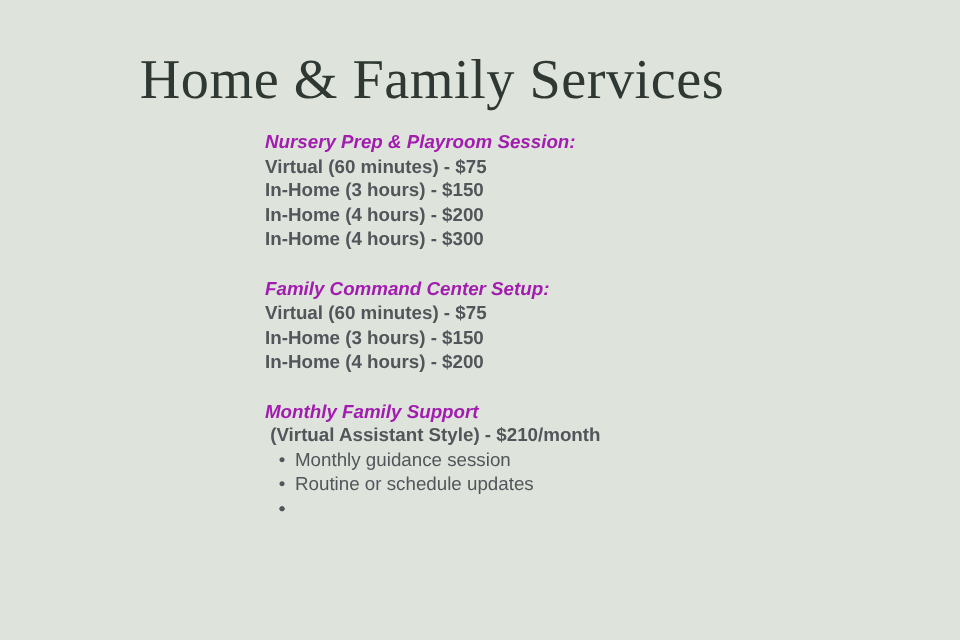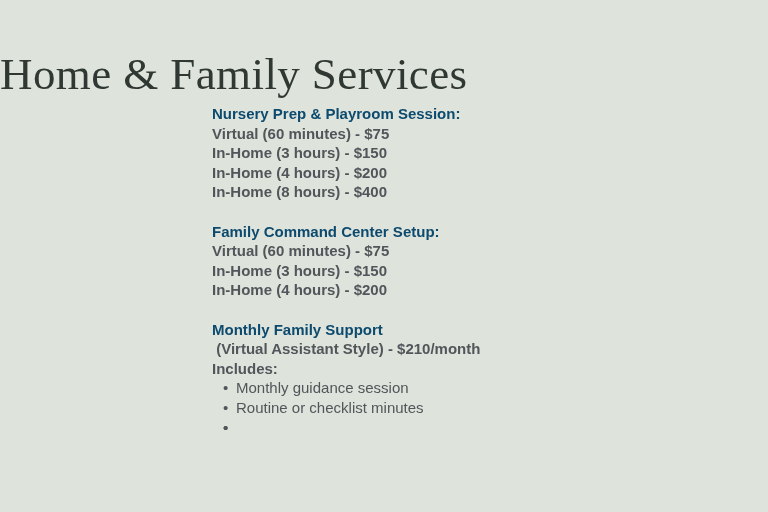--- a/index.html
+++ b/index.html
@@ -22,23 +22,23 @@
     width: 768px;
     height: 512px;
     background: #dee3dc;
     box-sizing: border-box;
   }
 
   
   .title-wrap {
     position: absolute;
     left: 0;
-    top: 51px;
+    top: 40px;
     width: 691px;
-    text-align: left;
+    text-align: center;
   }
 
   .page-title {
     display: inline-block;
     font-family: "Liberation Serif", "DejaVu Serif", serif;
     font-size: 45px;
     font-weight: 400;
     line-height: 1.05;
     letter-spacing: 0.4px;
     color: #2f3832;
@@ -60,24 +60,25 @@
   .section {
     margin: 0 0 19.6px 0;
   }
 
   .section:last-child {
     margin-bottom: 12px;
   }
 
   .section-heading {
     font-weight: 700;
-    color: #0c4a6e;
+    color: #a21caf;
     font-size: 15px;
     line-height: 19.6px;
     white-space: pre;
+    font-style: italic;
   }
 
   .section-line {
     font-weight: 700;
     color: #52565a;
     font-size: 15px;
     line-height: 19.6px;
     white-space: pre;
   }
 
@@ -114,34 +115,33 @@
     <h1 class="page-title">Home &amp; Family Services</h1>
   </div>
 
   <div class="body-block">
 
   <div class="section">
         <div class="section-heading">Nursery Prep &amp; Playroom Session:</div>
         <div class="section-line">Virtual (60 minutes) - $75</div>
         <div class="section-line">In-Home (3 hours) - $150</div>
         <div class="section-line">In-Home (4 hours) - $200</div>
-        <div class="section-line">In-Home (8 hours) - $400</div>
+        <div class="section-line">In-Home (4 hours) - $300</div>
       </div>
       <div class="section">
         <div class="section-heading">Family Command Center Setup:</div>
         <div class="section-line">Virtual (60 minutes) - $75</div>
         <div class="section-line">In-Home (3 hours) - $150</div>
         <div class="section-line">In-Home (4 hours) - $200</div>
       </div>
       <div class="section">
         <div class="section-heading">Monthly Family Support</div>
         <div class="section-line"> (Virtual Assistant Style) - $210/month</div>
-        <div class="section-line">Includes:</div>
         <ul class="bullet-list">
           <li class="bullet-item"><span class="bullet-marker">•</span><span>Monthly guidance session</span></li>
-          <li class="bullet-item"><span class="bullet-marker">•</span><span>Routine or checklist minutes</span></li>
+          <li class="bullet-item"><span class="bullet-marker">•</span><span>Routine or schedule updates</span></li>
           <li class="bullet-item"><span class="bullet-marker">•</span></li>
           <li class="bullet-item"><span class="bullet-marker">•</span></li>
         </ul>
       </div>
     </div>
 
 </div>
 
 </body></html>

